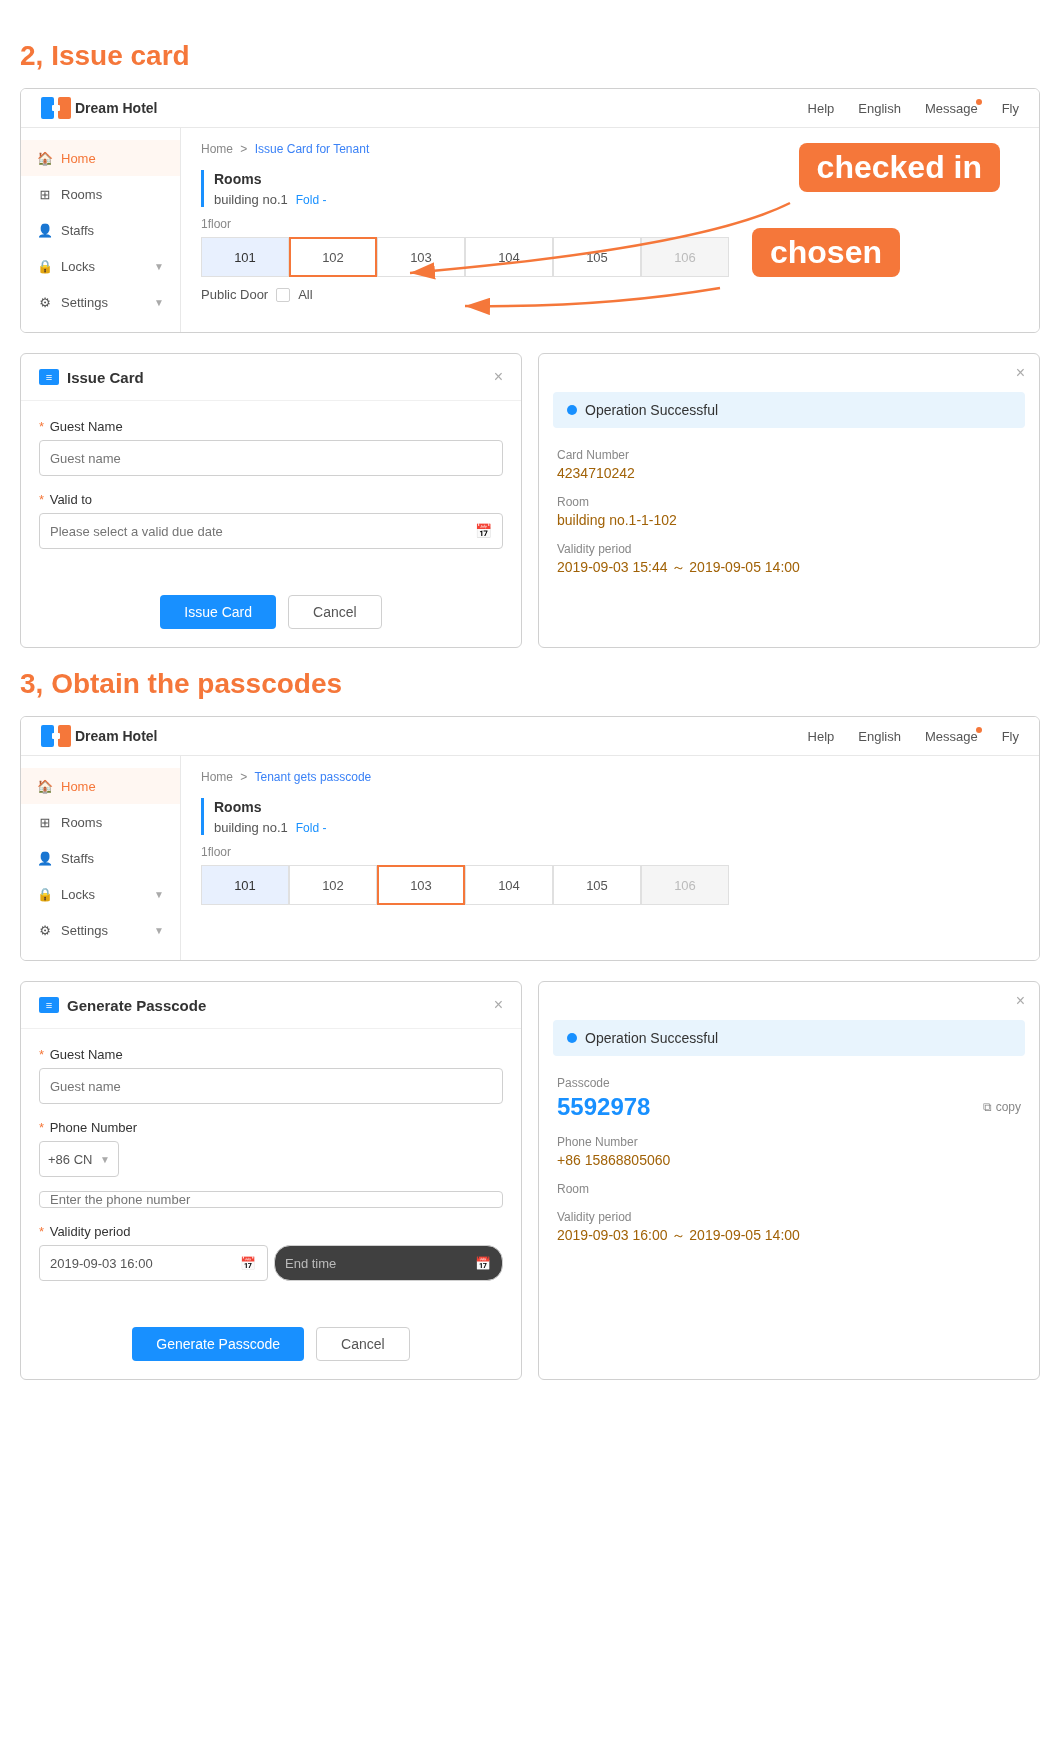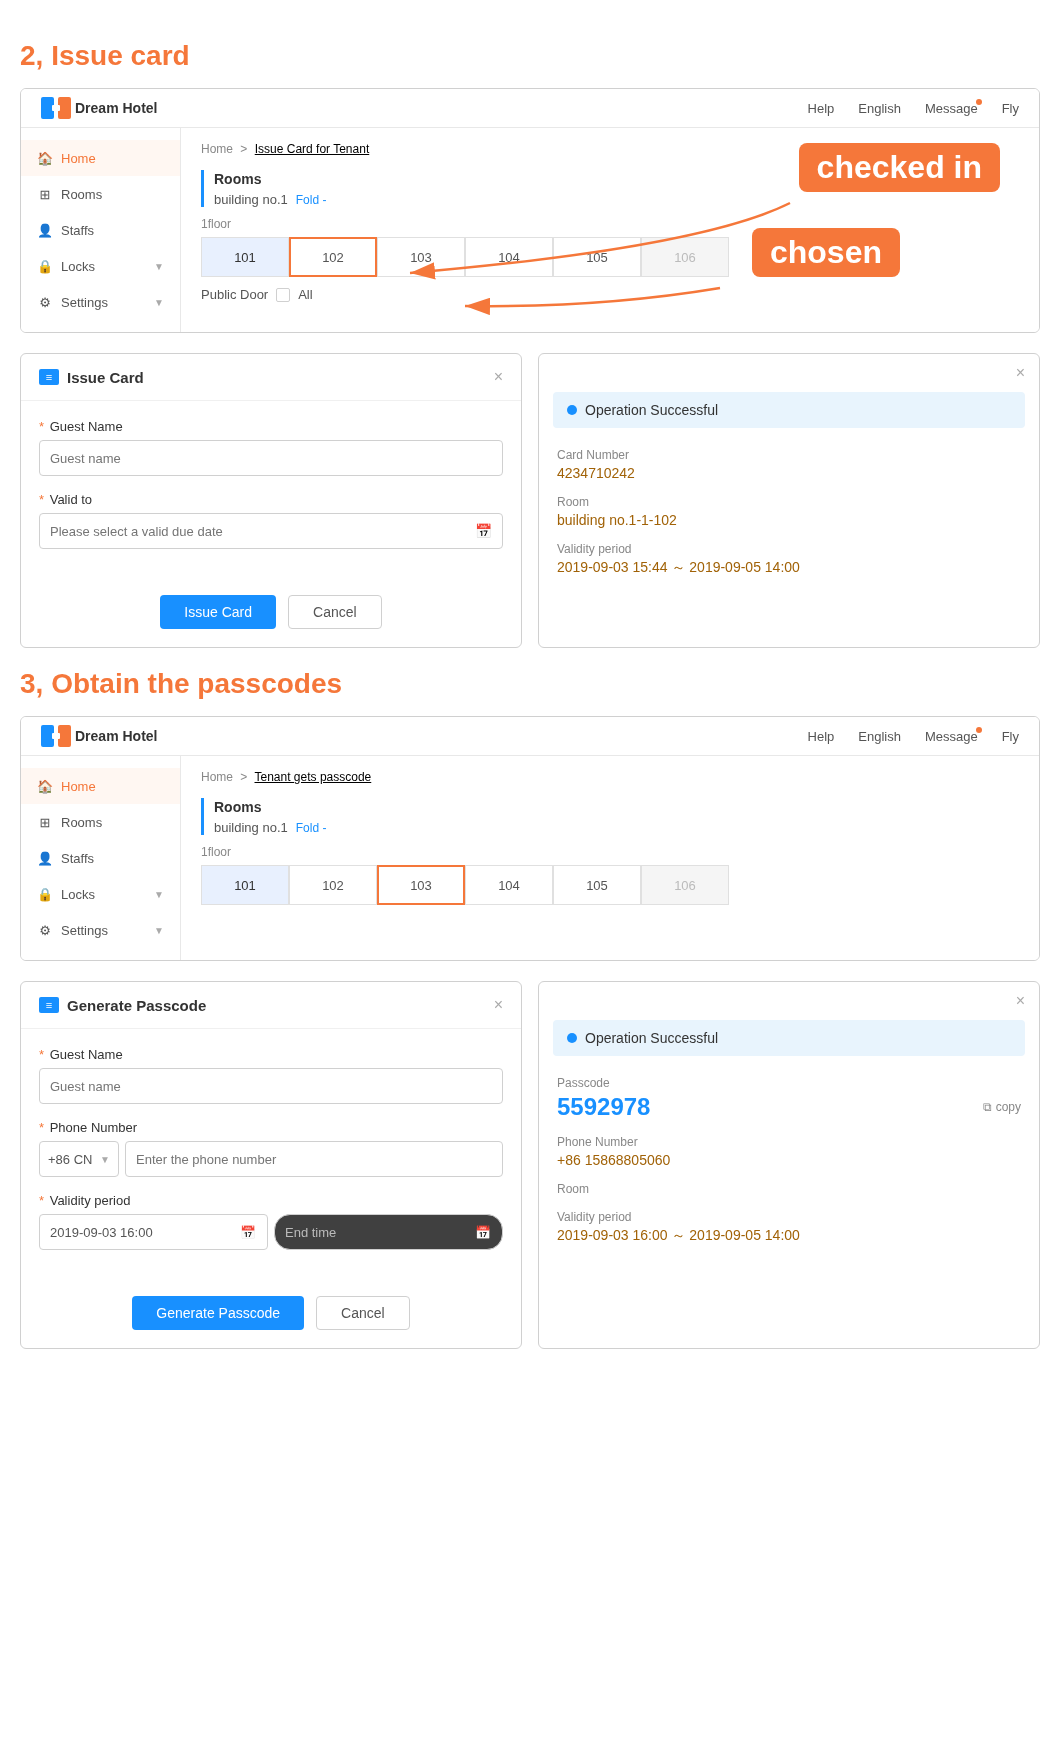--- a/index.html
+++ b/index.html
@@ -109,21 +109,21 @@
     .main-content {
       flex: 1;
       padding: 14px 20px;
     }
     .breadcrumb {
       font-size: 12px;
       color: #888;
       margin-bottom: 14px;
     }
     .breadcrumb .sep { margin: 0 4px; }
-    .breadcrumb .current { color: #000000; text-decoration: underline; }
+    .breadcrumb .current { color: #3b82f6; }
 
     
     .rooms-section {
       border-left: 3px solid #1890ff;
       padding-left: 10px;
       margin-bottom: 10px;
     }
     .rooms-title { font-size: 14px; font-weight: 600; color: #333; }
     .building-row {
       display: flex;
@@ -367,21 +367,22 @@
       align-items: center;
       gap: 4px;
       font-size: 12px;
       color: #888;
       cursor: pointer;
     }
 
     
     .phone-row {
       display: flex;
-      gap: 6px;
+      gap: 14px;
+      flex-direction: column;
     }
     .country-select {
       width: 80px;
       height: 36px;
       border: 1px solid #d0d0d0;
       border-radius: 4px;
       padding: 0 8px;
       font-size: 13px;
       color: #555;
       background: #fff;

